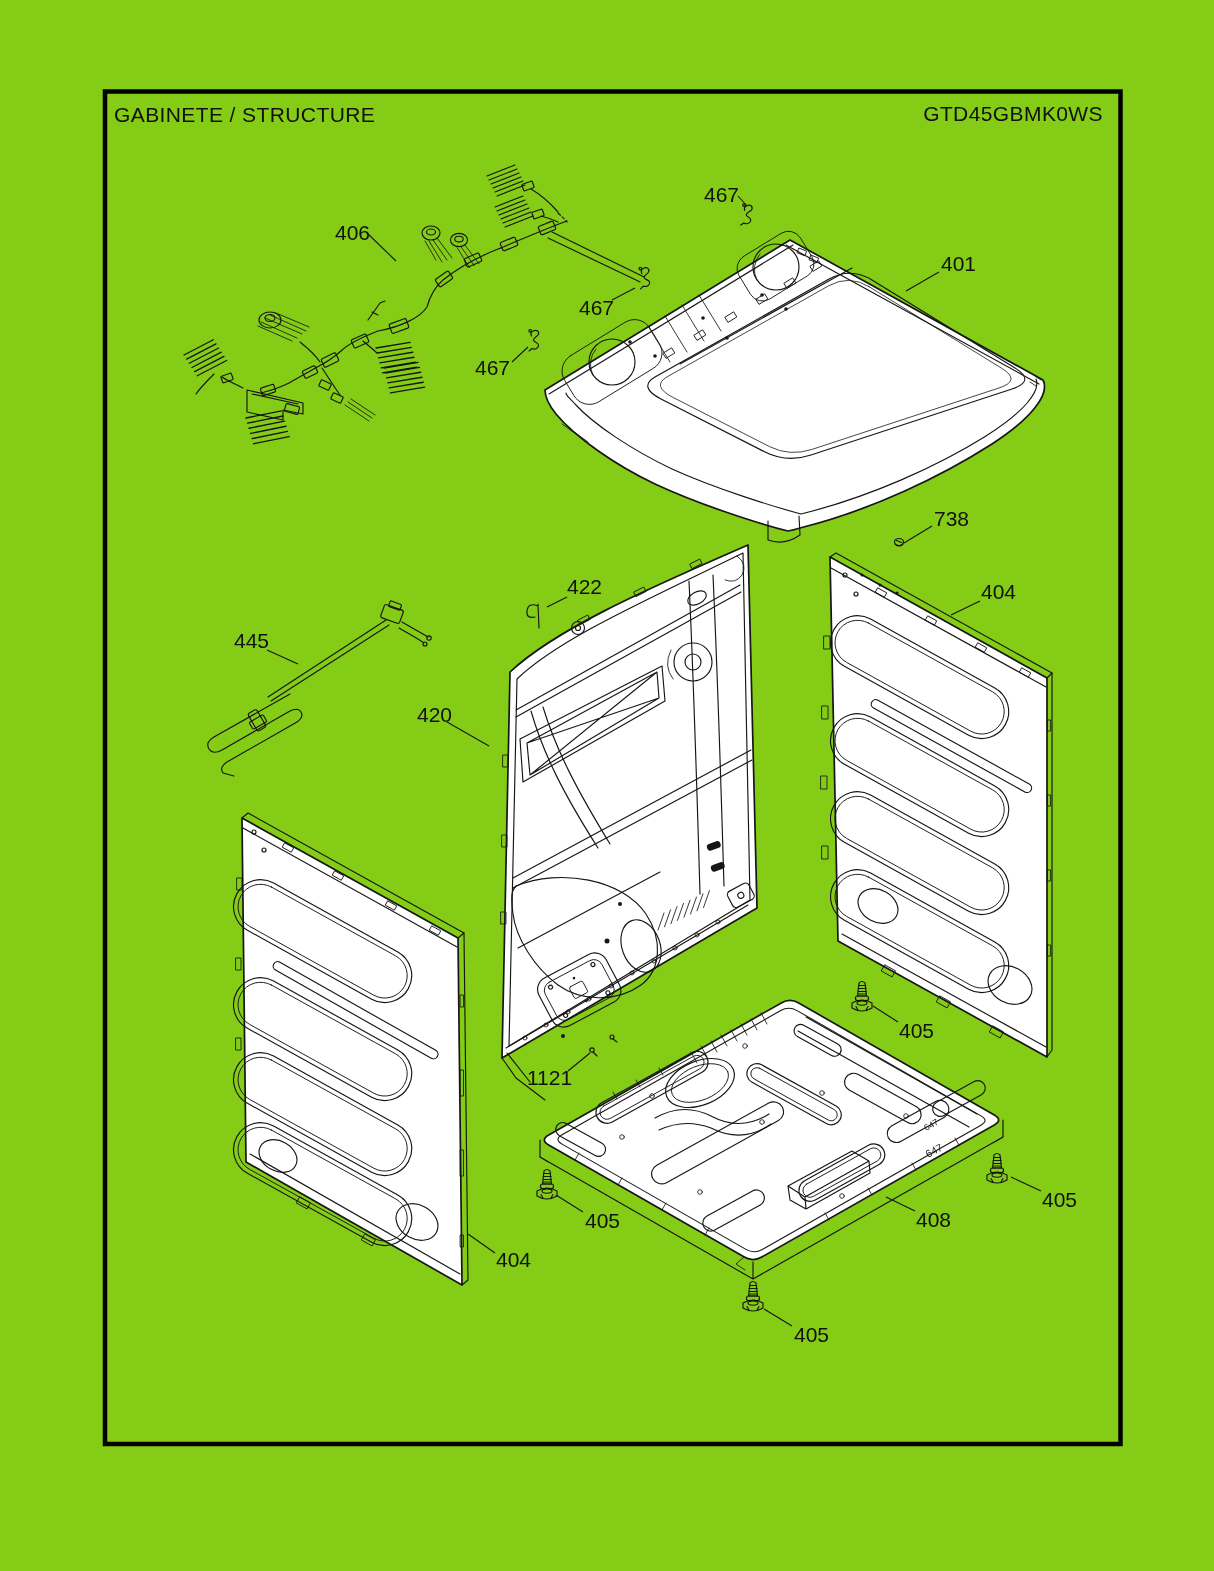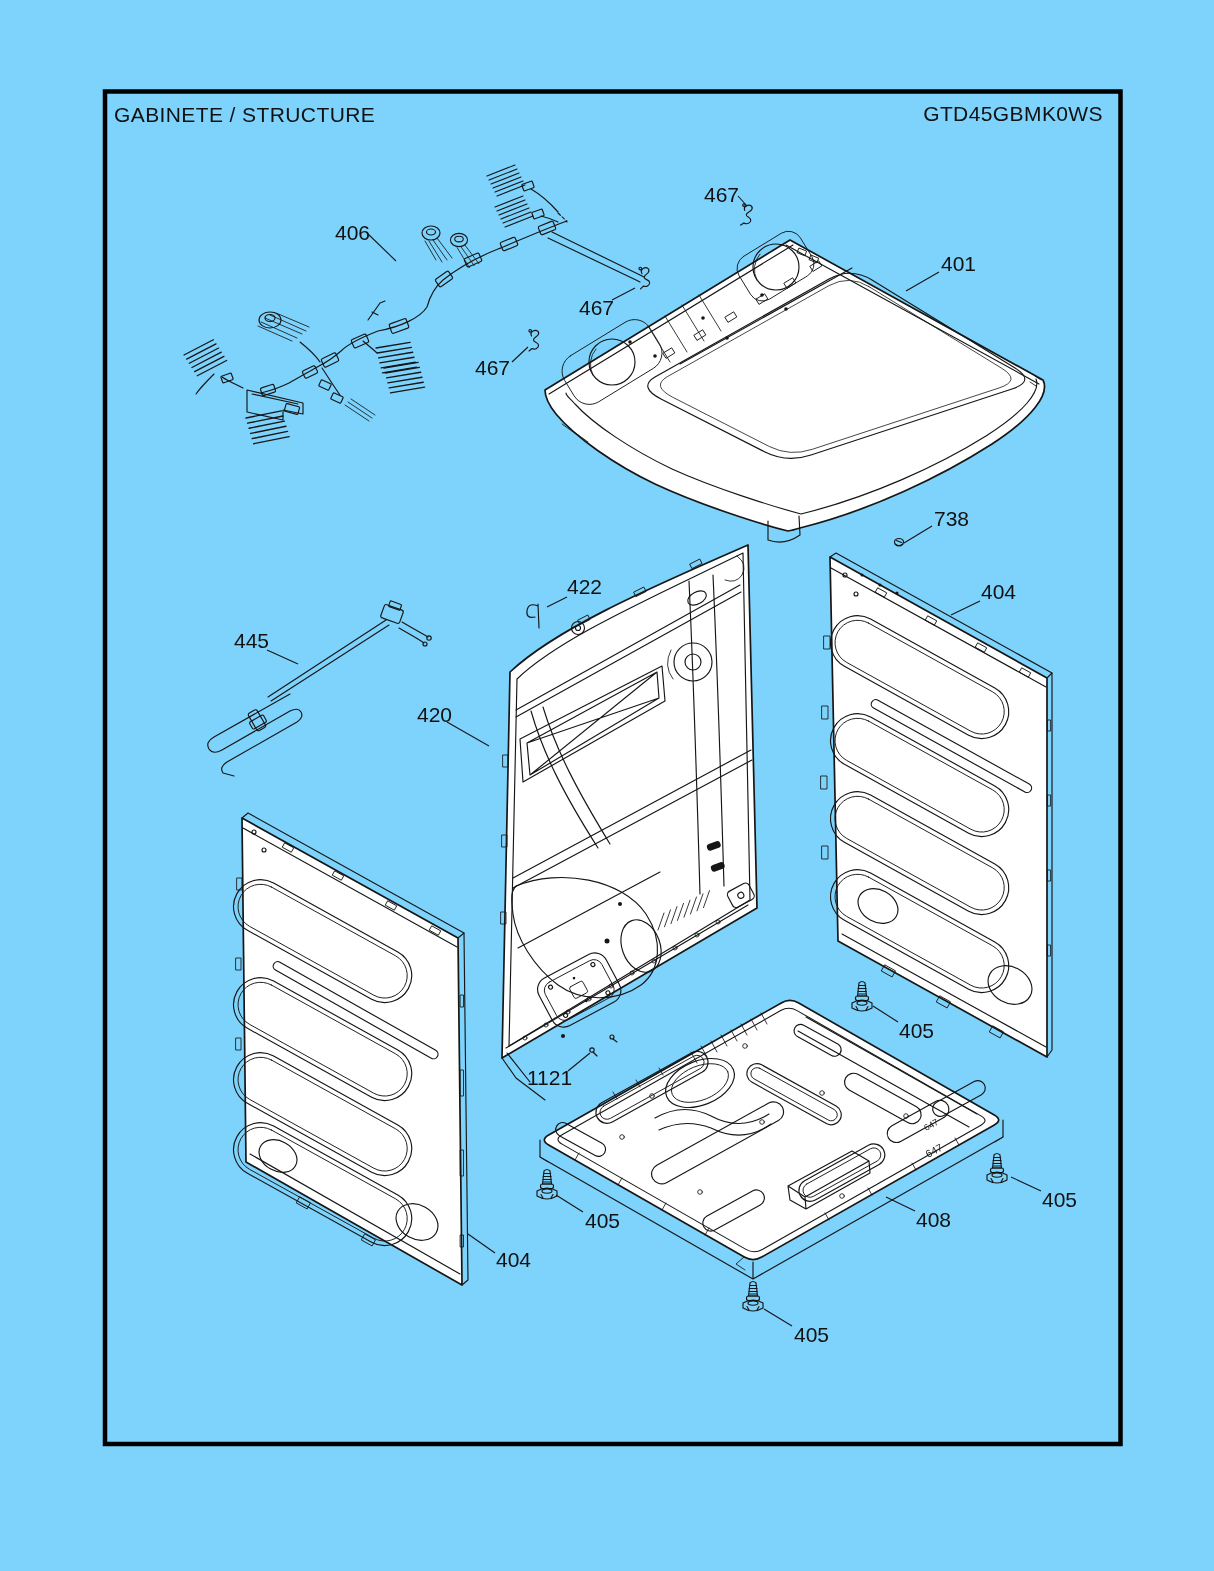--- a/index.html
+++ b/index.html
@@ -1,16 +1,16 @@
 <!DOCTYPE html>
 <html><head>
 <meta charset="utf-8">
 <style>
   html,body{margin:0;padding:0;background:#e8e8e8;}
-  .sheet{position:relative;width:1214px;height:1571px;background:#7dd3fc;margin:0 auto;
+  .sheet{position:relative;width:1214px;height:1571px;background:#84cc16;margin:0 auto;
          font-family:"Liberation Sans",sans-serif;}
   svg{position:absolute;inset:0;}
   .ln{fill:none;stroke:#161616;stroke-width:1.15;stroke-linecap:round;stroke-linejoin:round;}
   .th{fill:none;stroke:#161616;stroke-width:0.85;stroke-linecap:round;stroke-linejoin:round;}
   .fw{fill:#ffffff;stroke:#161616;stroke-width:1.7;stroke-linejoin:round;}
   .fd{fill:#161616;stroke:none;}
   .cal{stroke:#161616;stroke-width:1.1;}
   .lbl{font-family:"Liberation Sans",sans-serif;font-size:21px;fill:#111;}
   .hdr{font-family:"Liberation Sans",sans-serif;font-size:21px;fill:#111;letter-spacing:.4px;}
   .emb1{font-family:"Liberation Sans",sans-serif;font-size:9px;fill:#222;}

